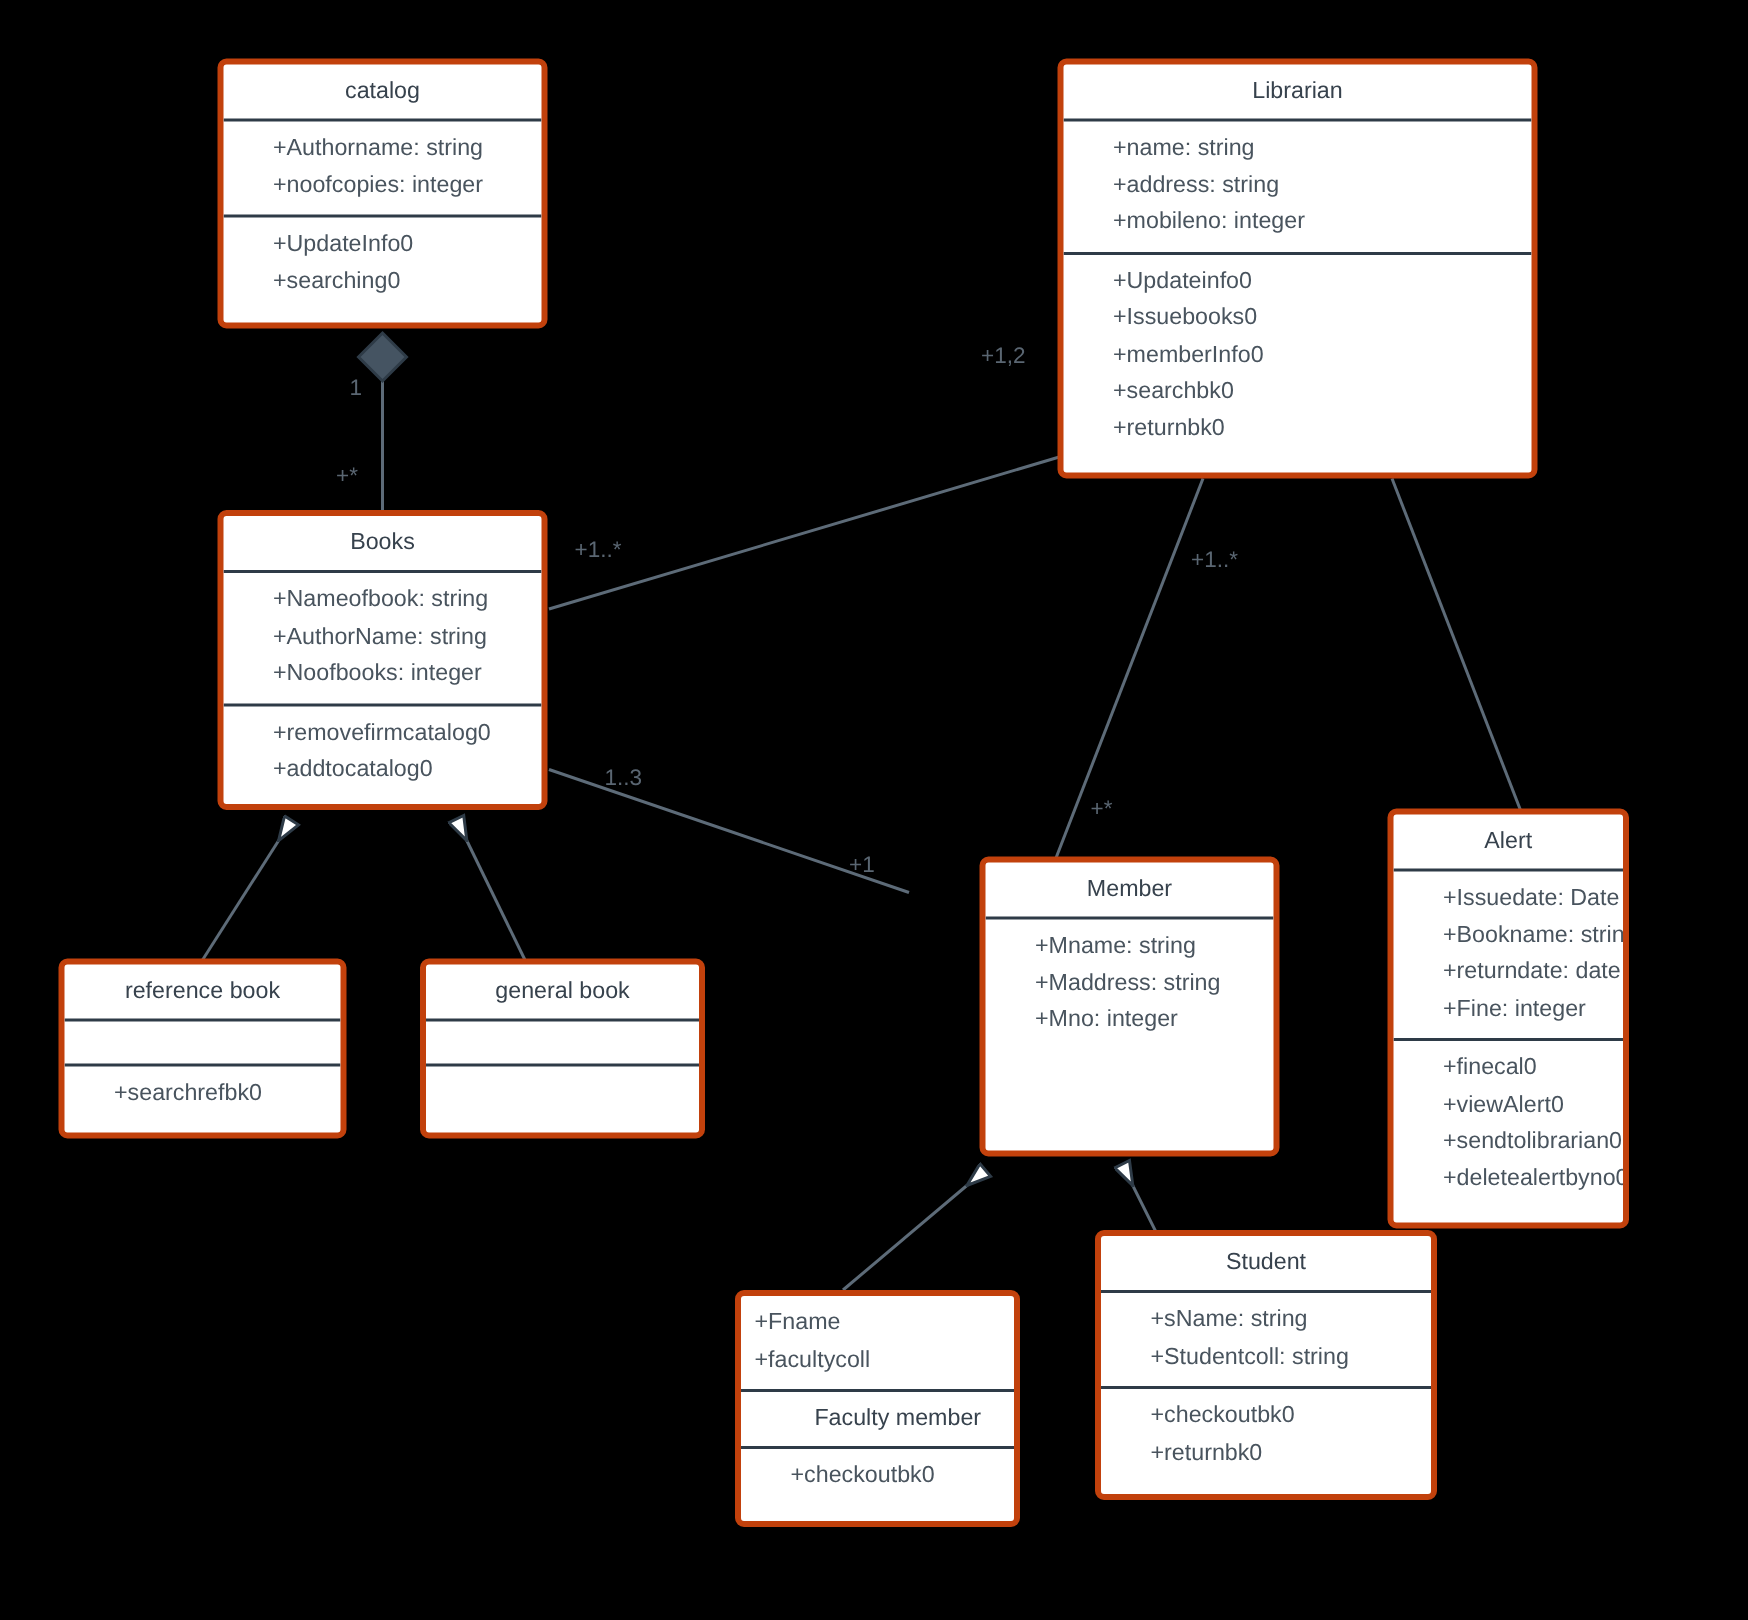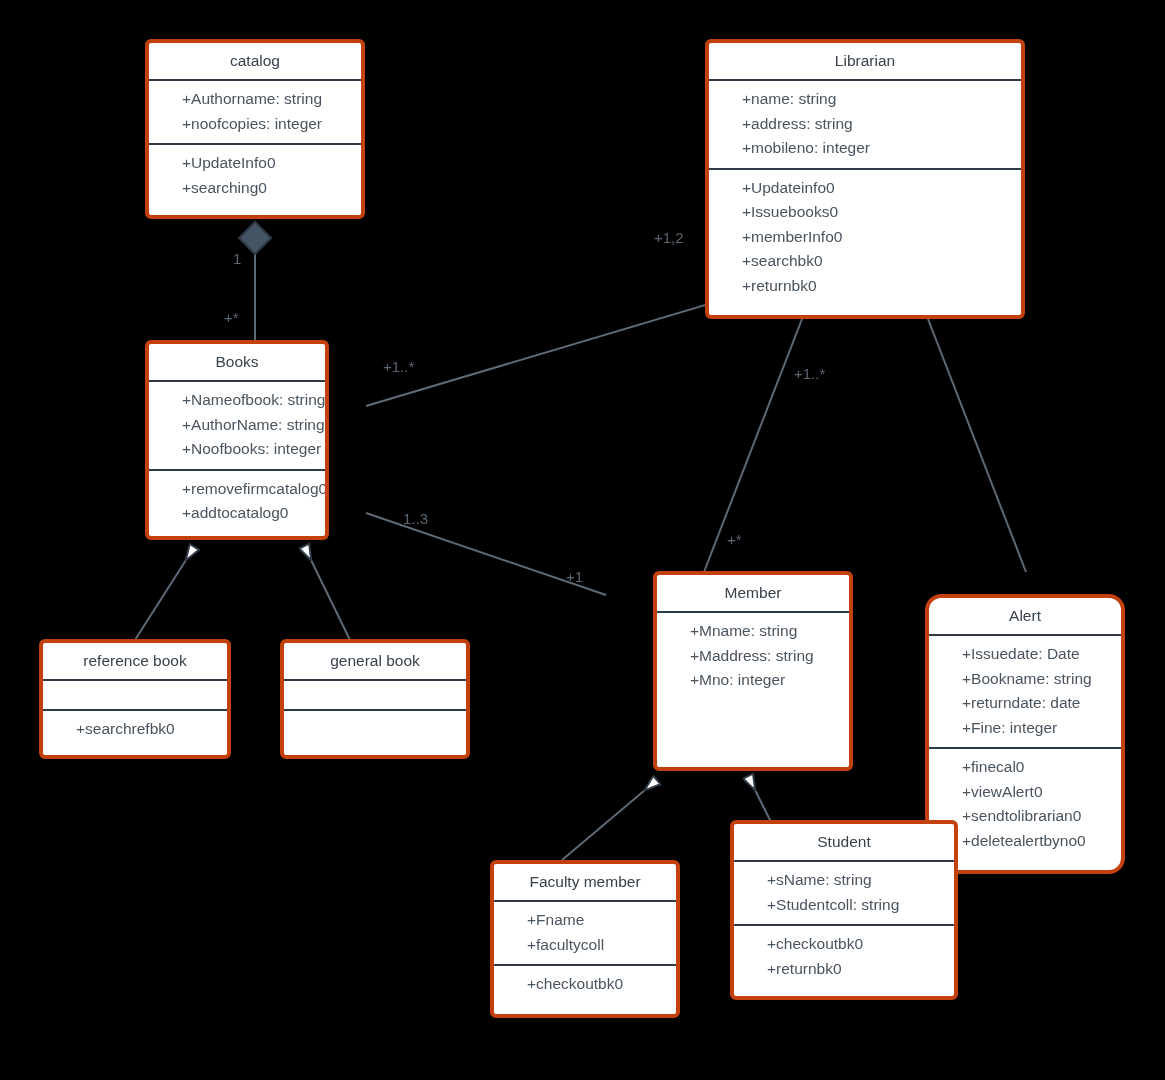--- a/index.html
+++ b/index.html
@@ -102,21 +102,21 @@
     </div>
     <div class="compartment">
       <div class="member-line">+Updateinfo0</div>
       <div class="member-line">+Issuebooks0</div>
       <div class="member-line">+memberInfo0</div>
       <div class="member-line">+searchbk0</div>
       <div class="member-line">+returnbk0</div>
     </div>
   </div>
 
-  <div class="uml-class" id="box-books" style="left:145px;top:340px;width:184px;height:200px;">
+  <div class="uml-class" id="box-books" style="left:145px;top:340px;width:220px;height:200px;">
     <div class="compartment class-name">Books</div>
     <div class="compartment">
       <div class="member-line">+Nameofbook: string</div>
       <div class="member-line">+AuthorName: string</div>
       <div class="member-line">+Noofbooks: integer</div>
     </div>
     <div class="compartment">
       <div class="member-line">+removefirmcatalog0</div>
       <div class="member-line">+addtocatalog0</div>
     </div>
@@ -138,42 +138,42 @@
 
   <div class="uml-class" id="box-member" style="left:605px;top:571px;width:200px;height:200px;margin-left:48px;">
     <div class="compartment class-name">Member</div>
     <div class="compartment">
       <div class="member-line">+Mname: string</div>
       <div class="member-line">+Maddress: string</div>
       <div class="member-line">+Mno: integer</div>
     </div>
   </div>
 
-  <div class="uml-class" id="box-alert" style="left:925px;top:594px;width:200px;height:280px;border-radius:16px;">
+  <div class="uml-class" id="box-alert" style="left:925px;top:539px;width:161px;height:280px;">
     <div class="compartment class-name">Alert</div>
     <div class="compartment">
       <div class="member-line">+Issuedate: Date</div>
       <div class="member-line">+Bookname: string</div>
       <div class="member-line">+returndate: date</div>
       <div class="member-line">+Fine: integer</div>
     </div>
     <div class="compartment">
       <div class="member-line">+finecal0</div>
       <div class="member-line">+viewAlert0</div>
       <div class="member-line">+sendtolibrarian0</div>
       <div class="member-line">+deletealertbyno0</div>
     </div>
   </div>
 
   <div class="uml-class" id="box-faculty-member" style="left:490px;top:860px;width:190px;height:158px;">
-    <div class="compartment class-name">Faculty member</div>
     <div class="compartment">
       <div class="member-line">+Fname</div>
       <div class="member-line">+facultycoll</div>
     </div>
+    <div class="compartment class-name">Faculty member</div>
     <div class="compartment">
       <div class="member-line">+checkoutbk0</div>
     </div>
   </div>
 
   <div class="uml-class" id="box-student" style="left:730px;top:820px;width:228px;height:180px;">
     <div class="compartment class-name">Student</div>
     <div class="compartment">
       <div class="member-line">+sName: string</div>
       <div class="member-line">+Studentcoll: string</div>

